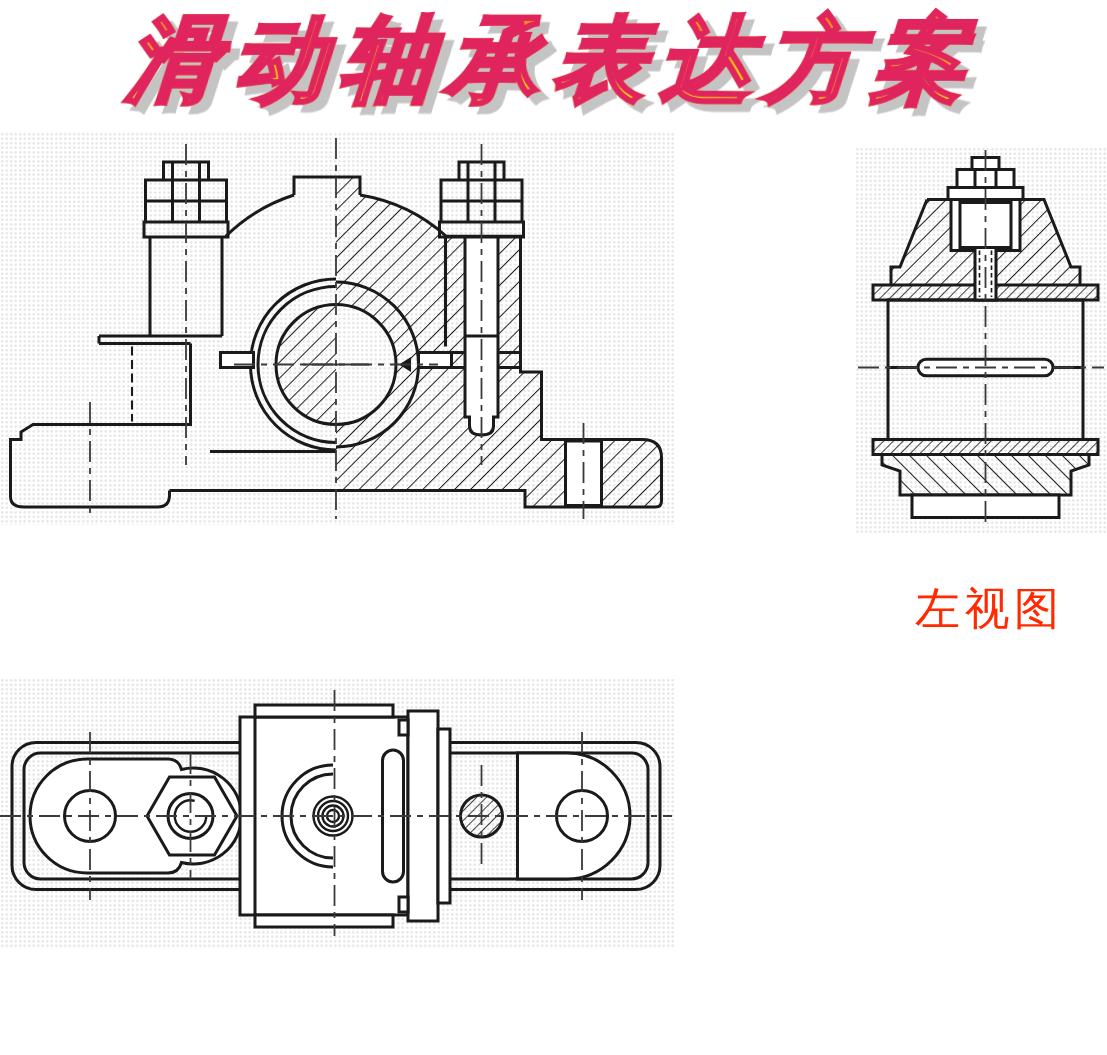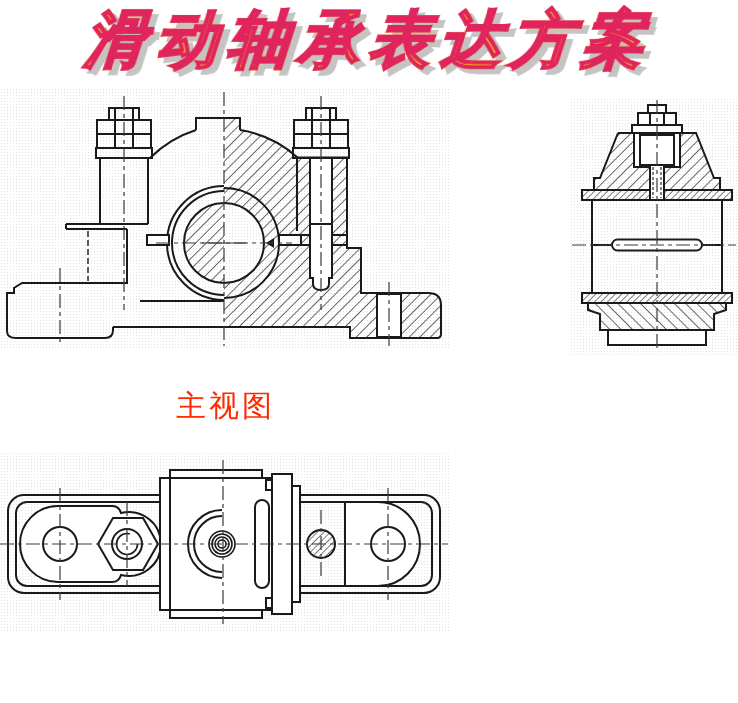--- a/index.html
+++ b/index.html
@@ -154,15 +154,15 @@
     <g stroke="#3a3a3a" stroke-width="1.2" fill="none" stroke-dasharray="14 4 4 4">
       <path d="M0,92 H448"></path>
         <path d="M223,8 V172"></path>
         <path d="M60,36 V148"></path>
       <path d="M127,50 V134"></path>
         <path d="M321,58 V126"></path>
         <path d="M388,36 V148"></path>
     </g>
   </svg>
 
-  <div class="vlabel" style="left:176px;top:386px">主视图</div>
+  <div class="vlabel" style="left:610px;top:386px">左视图</div>
 
 </div>
 
 </body></html>

